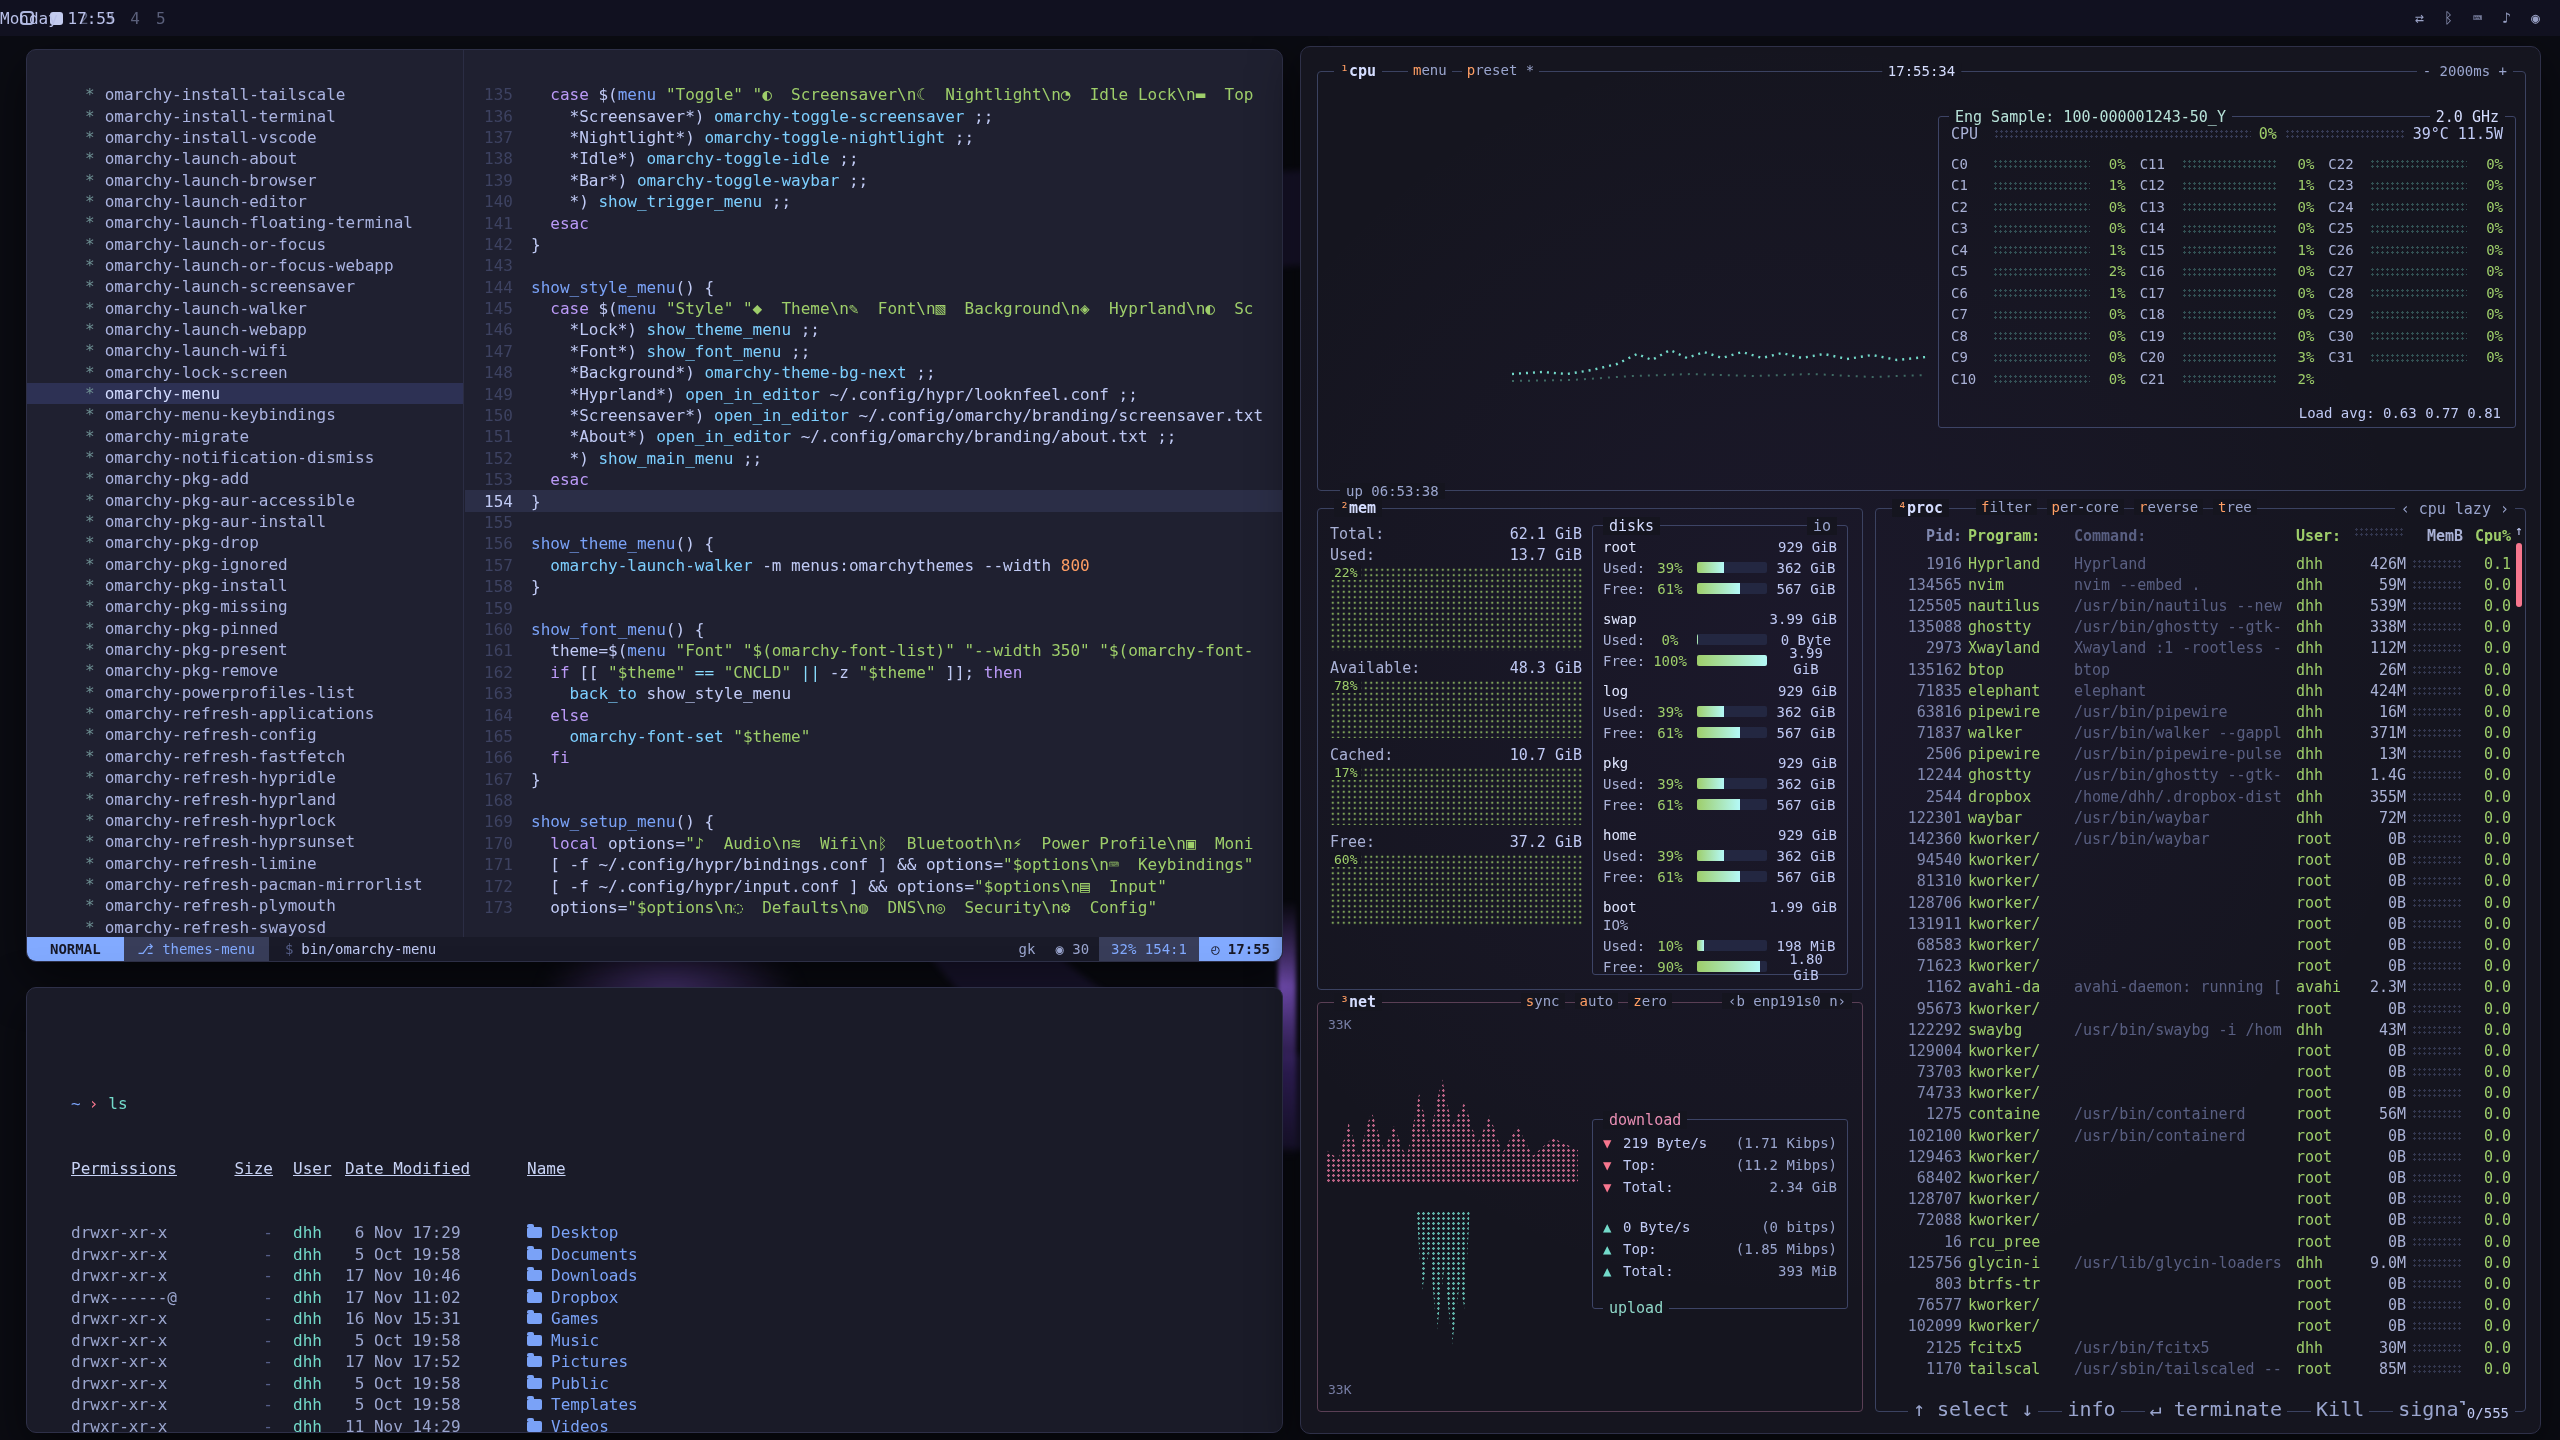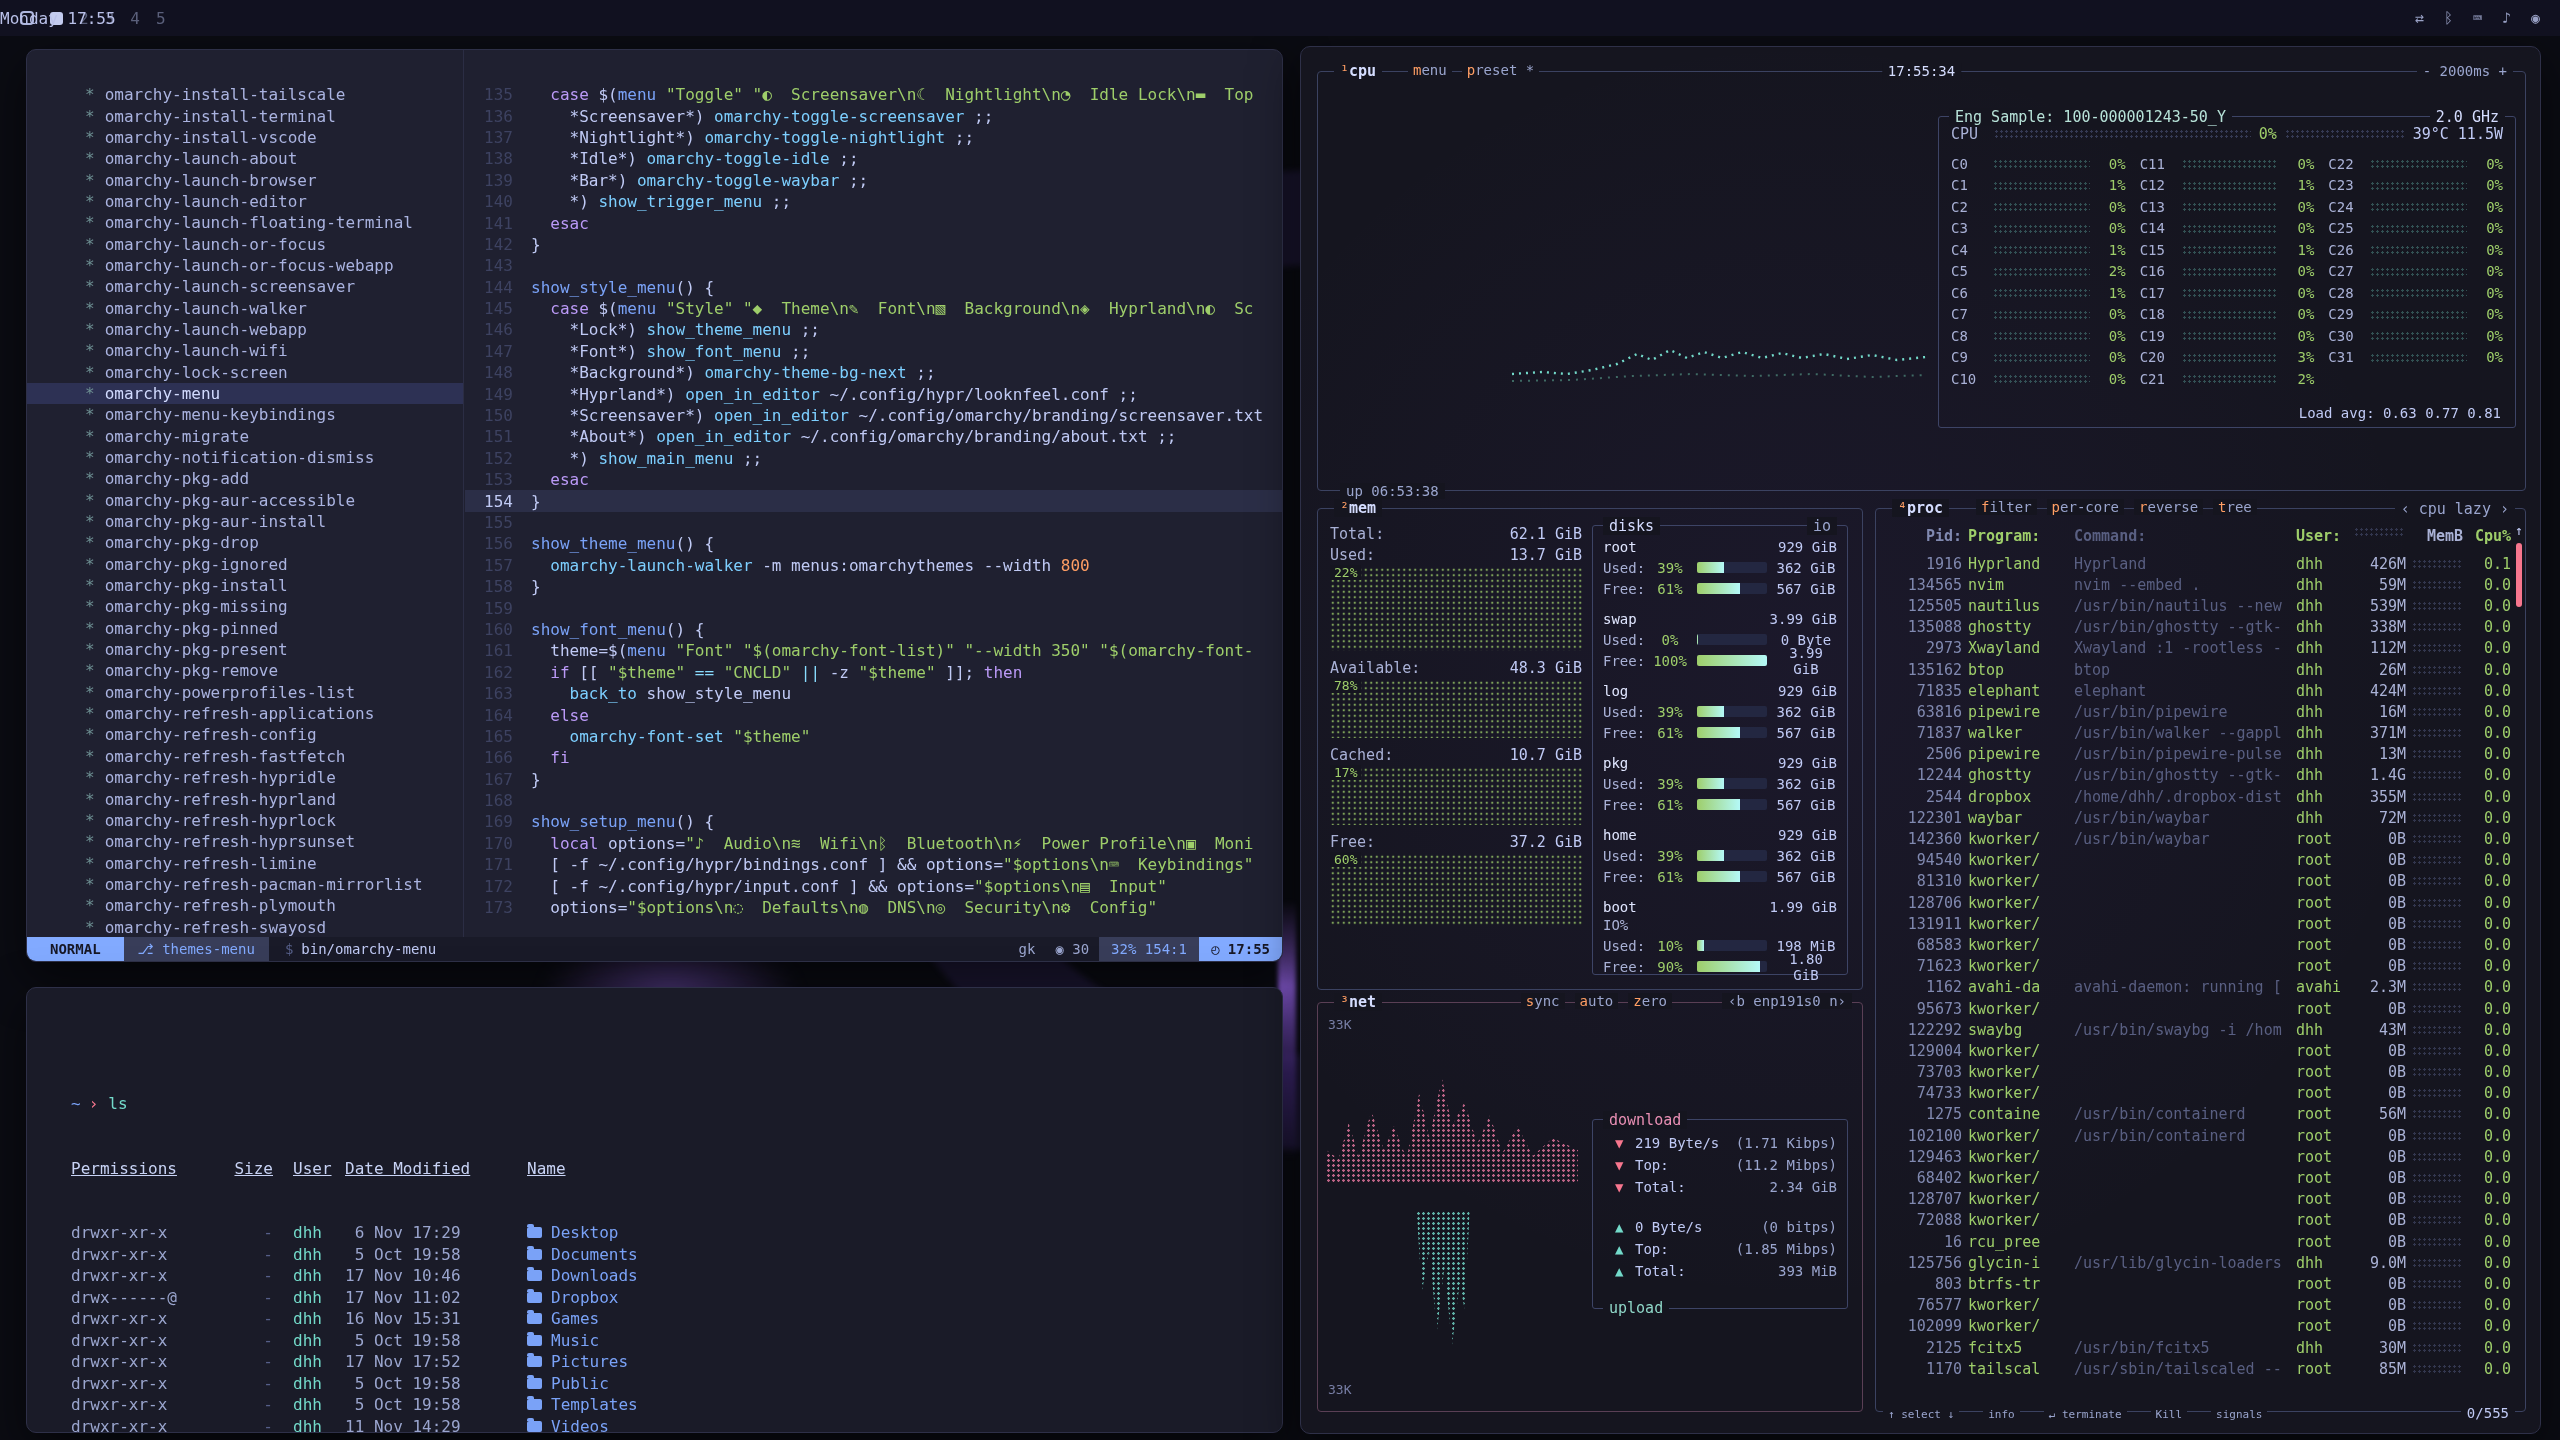--- a/index.html
+++ b/index.html
@@ -122,21 +122,21 @@
   .dgap{height:9px}
   
   .net-scale{position:absolute;left:10px;font-size:13px;color:#787fa6}
   .net-dl{position:absolute;left:8px;top:30px;width:252px;height:150px;
     background-image:radial-gradient(rgba(233,120,160,.8) 1.1px,transparent 1.5px);background-size:5px 5px;
     clip-path:polygon(0% 100%,0% 78%,5% 84%,9% 60%,13% 82%,18% 52%,23% 78%,27% 62%,32% 84%,37% 40%,41% 70%,46% 30%,50% 62%,55% 46%,60% 74%,65% 55%,70% 80%,76% 62%,82% 82%,90% 70%,100% 78%,100% 100%)}
   .net-ul{position:absolute;left:8px;top:208px;width:252px;height:140px;
     background-image:radial-gradient(rgba(115,218,202,.8) 1.1px,transparent 1.5px);background-size:5px 5px;
     clip-path:polygon(0% 0%,36% 0%,38% 58%,41% 28%,44% 86%,47% 40%,50% 96%,53% 52%,55% 70%,57% 0%,100% 0%)}
   .net-stats{position:absolute;left:274px;top:116px;width:256px;height:190px;border:1px solid #3d4466;
-    border-radius:3px;padding:12px 10px 0 22px;font-size:14px}
+    border-radius:3px;padding:12px 10px 0 10px;font-size:14px}
   .dl-t{left:10px;top:-9px;color:#e98fb4}
   .ul-t{left:10px;bottom:-9px;top:auto;color:#8fd7c8}
   .nline{display:flex;align-items:center;height:22px}
   .nline .na{width:20px}
   .nline .na.dl{color:#f7768e}.nline .na.ul{color:#73daca}
   .nline .nl{color:#c0caf5}
   .nline .nv{margin-left:auto;color:#9aa5ce}
   .ul-group{margin-top:18px}
   
   .proc-head{position:absolute;left:12px;right:14px;top:18px;display:flex;gap:6px;font-size:15px;
@@ -148,21 +148,21 @@
   .c-cmd{width:216px;color:#595f82;flex:none;overflow:hidden;white-space:pre}
   .c-user{width:52px;color:#9ece6a;flex:none}
   .c-mem{width:52px;text-align:right;color:#aab2d6;flex:none}
   .c-dots{flex:1;height:10px;
     background-image:radial-gradient(rgba(86,95,137,.45) 1px,transparent 1.3px);background-size:5px 5px}
   .c-cpu{width:42px;text-align:right;color:#9ece6a;flex:none}
   .h-right{text-align:right}
   .sort-lab{right:10px;top:-9px;color:#9aa5ce}
   .proc-scroll{position:absolute;right:3px;top:34px;width:6px;height:64px;background:#f7768e;border-radius:3px}
   .proc-arrow{position:absolute;right:2px;top:14px;color:#c0caf5;font-size:13px}
-  .proc-foot{position:absolute;left:7px;bottom:-10px;display:flex;gap:24px;font-size:11px;color:#9aa5ce}
+  .proc-foot{position:absolute;left:32px;bottom:-10px;display:flex;gap:24px;font-size:20px;color:#9aa5ce}
   .proc-foot span{background:#15151f;padding:0 5px}
   .proc-count{position:absolute;right:10px;bottom:-10px;background:#15151f;padding:0 6px;font-size:14px;color:#c0caf5}
   
   .cpu-clock{left:50%;transform:translateX(-50%);top:-9px;color:#d5ddff}
   .cpu-interval{right:12px;top:-9px;color:#9aa5ce}
   .btn-row{position:absolute;top:-10px;display:flex;gap:10px}
 </style>
 </head>
 <body>
 

